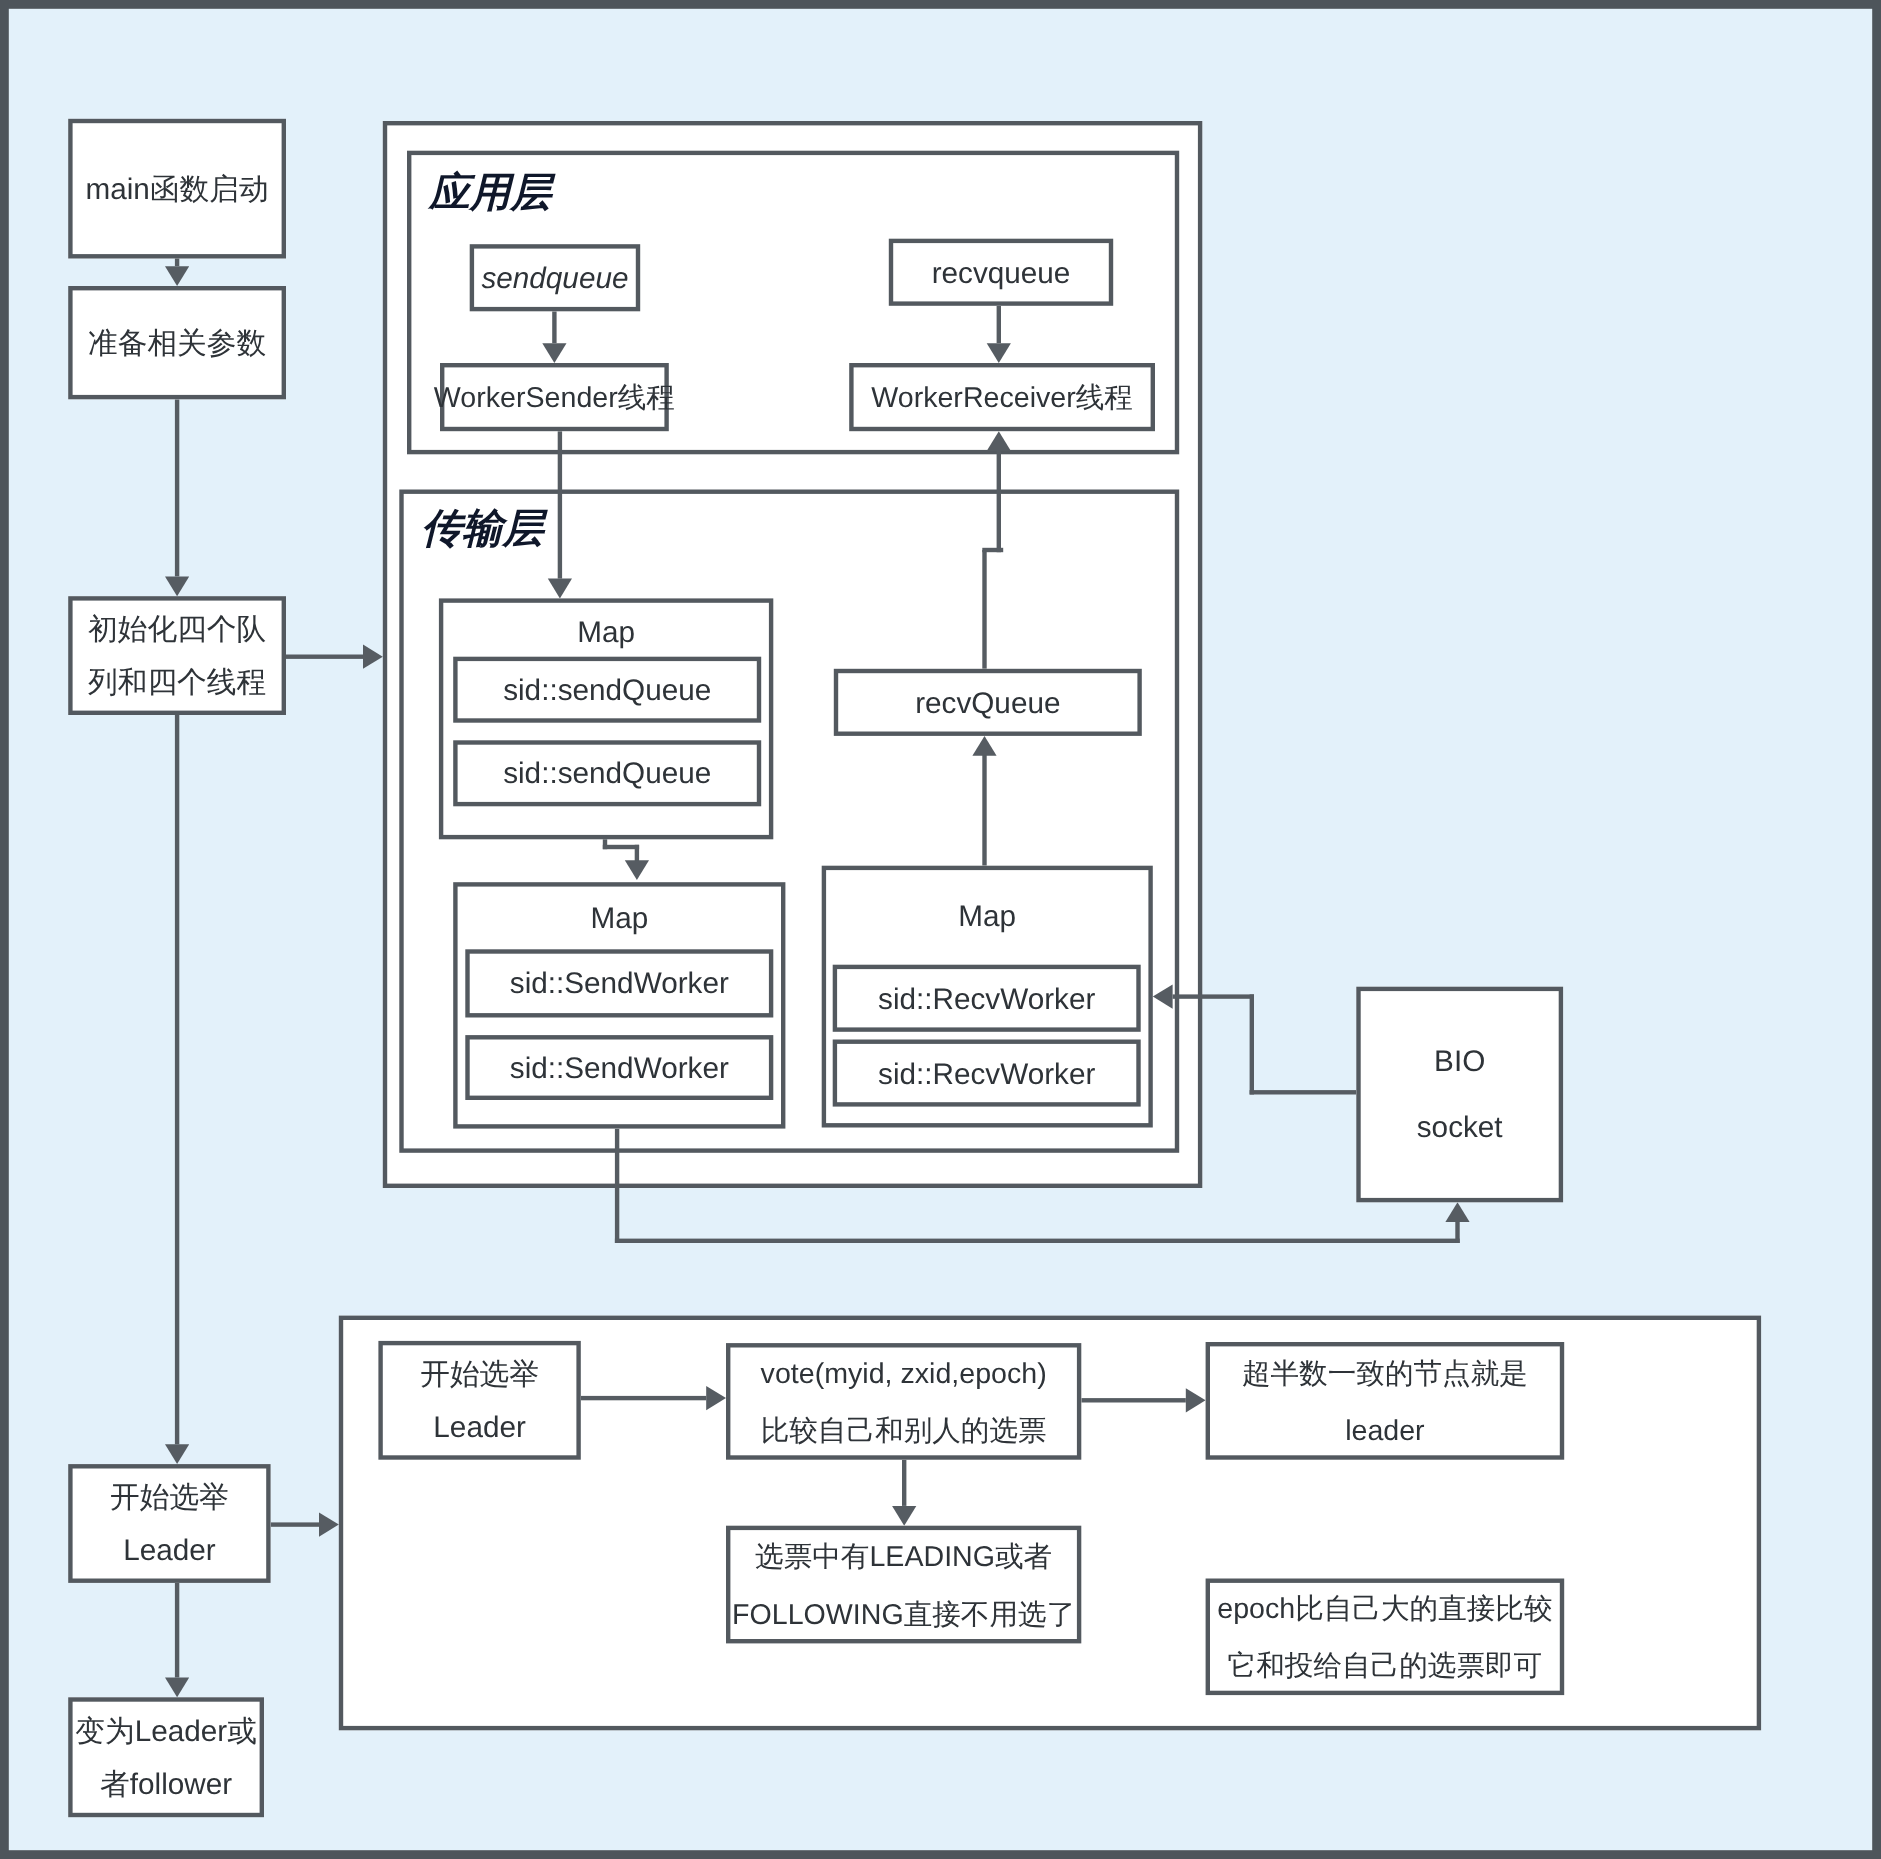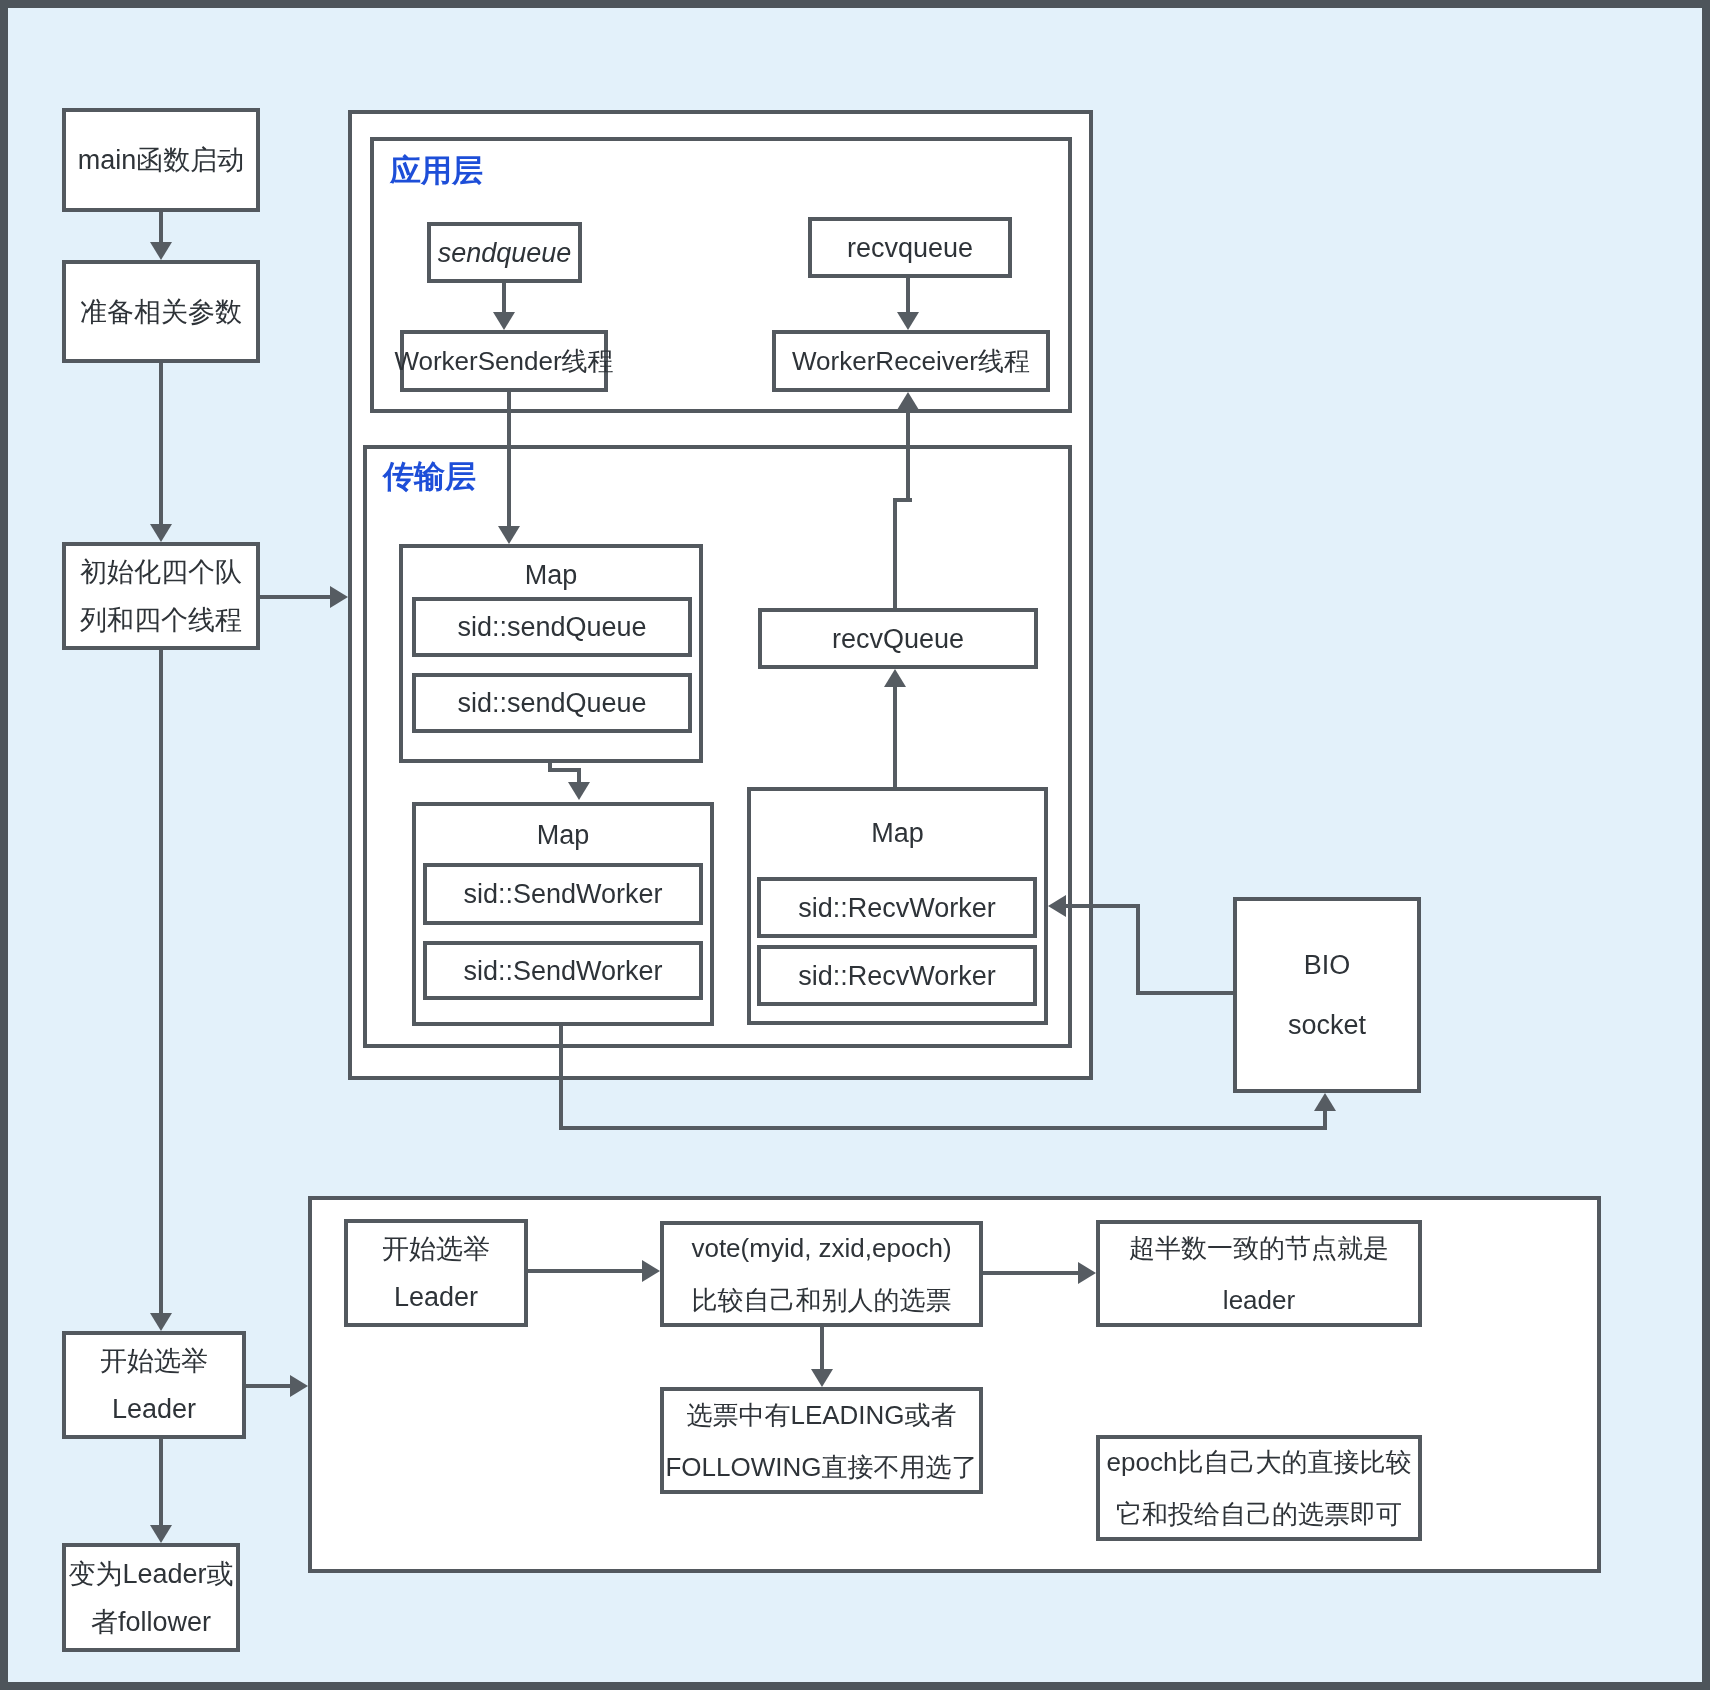--- a/index.html
+++ b/index.html
@@ -28,23 +28,24 @@
     white-space:nowrap;
   }
   .container{
     position:absolute;
     background:#ffffff;
     border:4px solid #53595f;
     box-sizing:border-box;
   }
   .layer-label{
     position:absolute;
-    font-size:31px;
+    font-size:37px;
     font-weight:bold;
-    color:#1d4ed8;
+    color:#0f172a;
+    font-style:italic;
   }
   .map-title{
     position:absolute;
     font-size:27px;
     text-align:center;
     color:#2e3338;
   }
   .hline,.vline{position:absolute;background:#565c62;}
   .hline{height:4px;}
   .vline{width:4px;}
@@ -120,21 +121,21 @@
 
   <div class="hline" style="left:520px;top:1261px;width:114px;"></div>
   <div class="arr arr-right" style="left:634px;top:1252px;"></div>
 
   <div class="hline" style="left:975px;top:1263px;width:95px;"></div>
   <div class="arr arr-right" style="left:1070px;top:1254px;"></div>
 
   <div class="vline" style="left:812px;top:1319px;height:42px;"></div>
   <div class="arr arr-down" style="left:803px;top:1361px;"></div>
 
-  <div class="box" style="left:54px;top:100px;width:198px;height:104px;">
+  <div class="box" style="left:54px;top:100px;width:198px;height:127px;">
     <span>main函数启动</span>
   </div>
   <div class="box" style="left:54px;top:252px;width:198px;height:103px;">
     <span>准备相关参数</span>
   </div>
   <div class="box" style="left:54px;top:534px;width:198px;height:108px;">
     <span>初始化四个队</span>
     <span>列和四个线程</span>
   </div>
   <div class="box" style="left:54px;top:1323px;width:184px;height:108px;">

